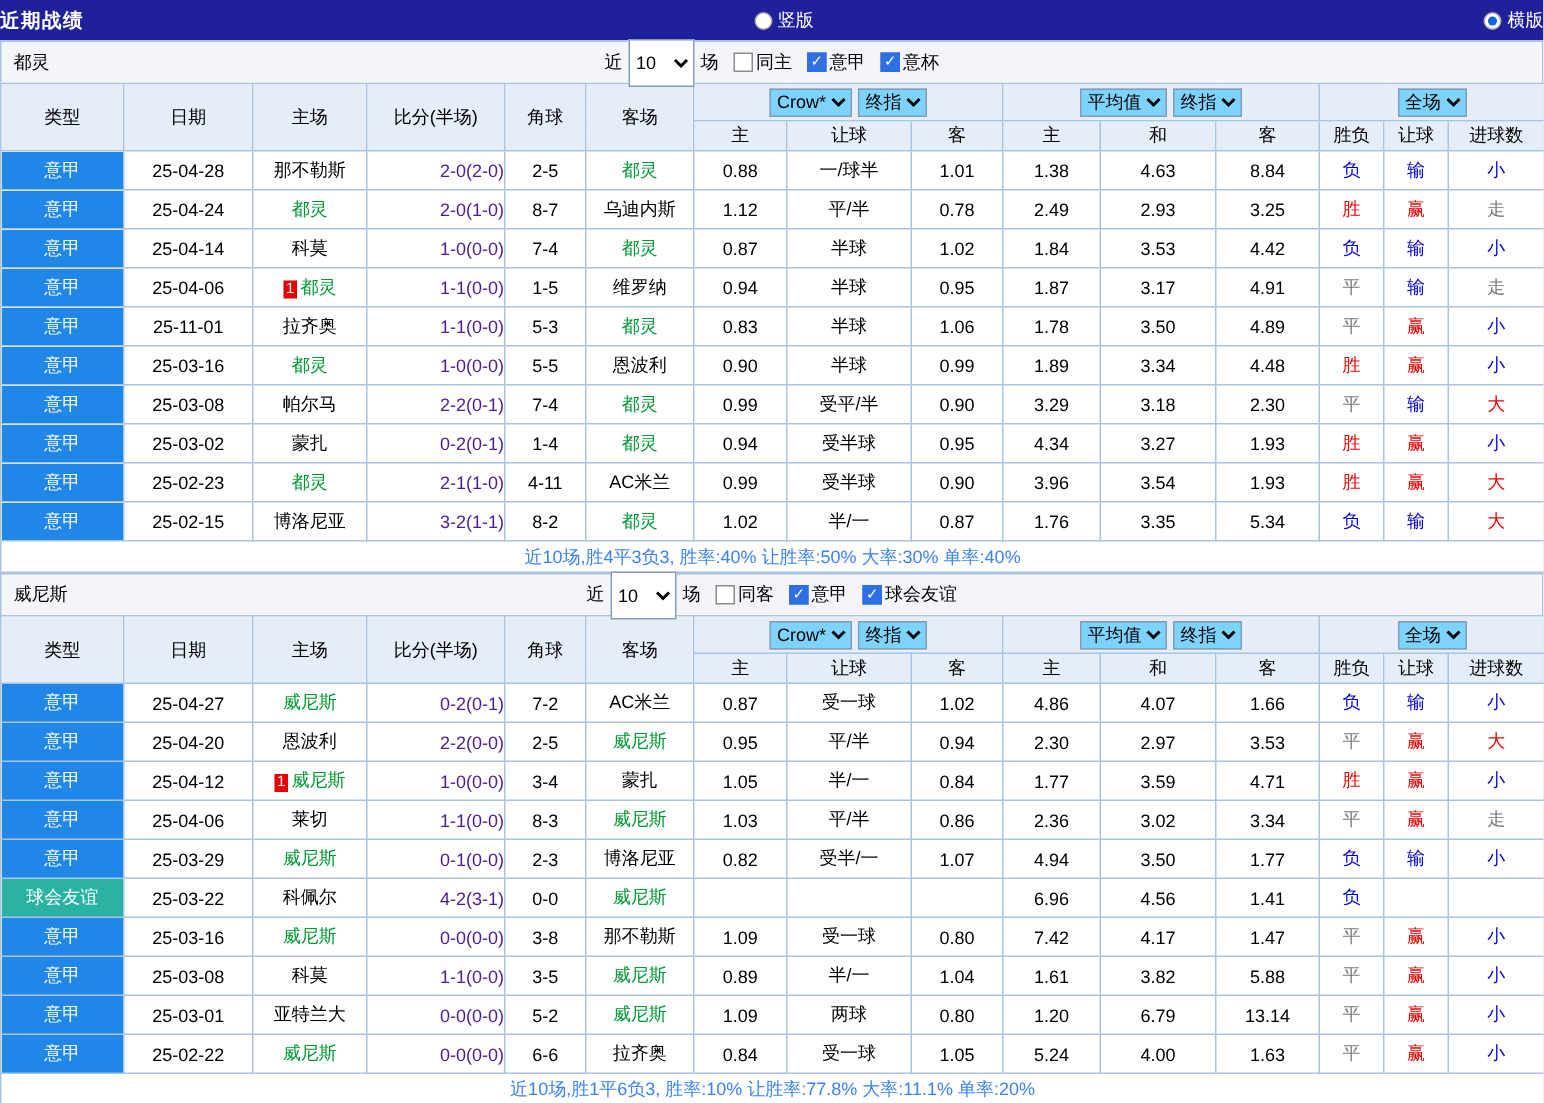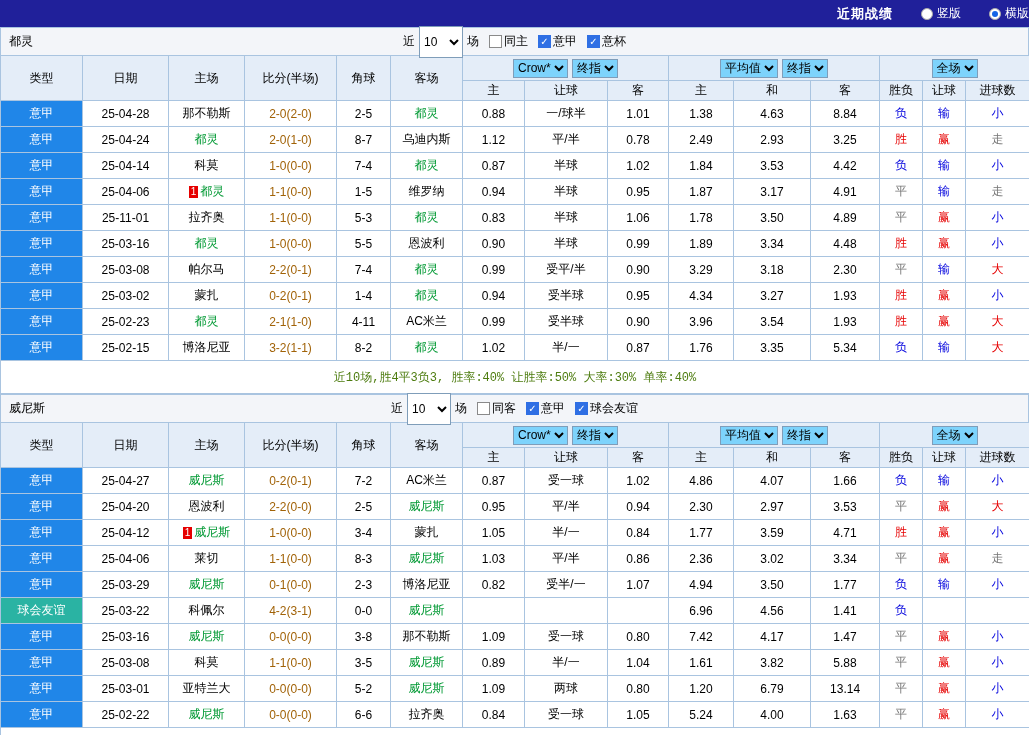--- a/index.html
+++ b/index.html
@@ -9,21 +9,21 @@
     font-family: "Liberation Sans", "DejaVu Sans", sans-serif;
     font-size: 12px;
     color: #000;
   }
   .topbar {
     height: 27px;
     background: #20209a;
     color: #fff;
     display: flex;
     align-items: center;
-    justify-content: flex-end;
+    justify-content: space-between;
     gap: 28px;
     font-size: 13px;
   }
   .topbar .title { font-weight: bold; letter-spacing: 1px; }
   .radio-opt { display: inline-flex; align-items: center; gap: 4px; cursor: pointer; font-size: 12px; }
   .radio-circle {
     width: 12px; height: 12px; border-radius: 50%;
     background: #fff; border: 1px solid #aaa;
     display: inline-flex; align-items: center; justify-content: center;
   }
@@ -51,30 +51,30 @@
   table { width: 1029px; border-collapse: collapse; table-layout: fixed; font-size: 12px; }
   th, td { border: 1px solid #a9c4e0; text-align: center; overflow: hidden; white-space: nowrap; padding: 0; }
   thead th { background: #e4edf8; font-weight: normal; color: #000; }
   thead tr.head1 th { height: 25px; }
   thead tr.head2 th { height: 20px; }
   .sel-th select { font-size: 12px; height: 19px; margin: 0 2px; border: 1px solid #7f9db9; background: #7dd3fc; }
   tbody td { height: 26px; background: #fff; }
   td.league { color: #fff; }
   td.league.blue { background: #2086e8; }
   td.league.teal { background: #2ab3a3; }
-  td.score { color: #a16207; }
+  td.score { color: #4c1d95; text-align: right; }
   td.team span.focus { color: #009933; }
   .red-badge {
     display: inline-block; background: #e60000; color: #fff;
     font-size: 10px; line-height: 12px; padding: 0 2px; margin-right: 2px;
   }
   .o-red { color: #e60000; }
   .o-blue { color: #0000dd; }
   .o-gray { color: #777; }
-  tr.summary-row td { color: #4d7c0f; height: 33px; font-family: Liberation Mono, monospace; }
+  tr.summary-row td { color: #3b82f6; height: 21px; }
 </style>
 </head>
 <body>
 
 <div class="topbar">
   <span class="title">近期战绩</span>
   <label class="radio-opt">
     <span class="radio-circle"></span>
     <span>竖版</span>
   </label>

